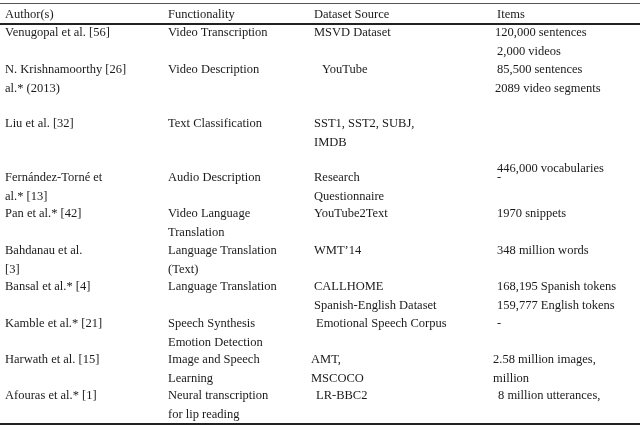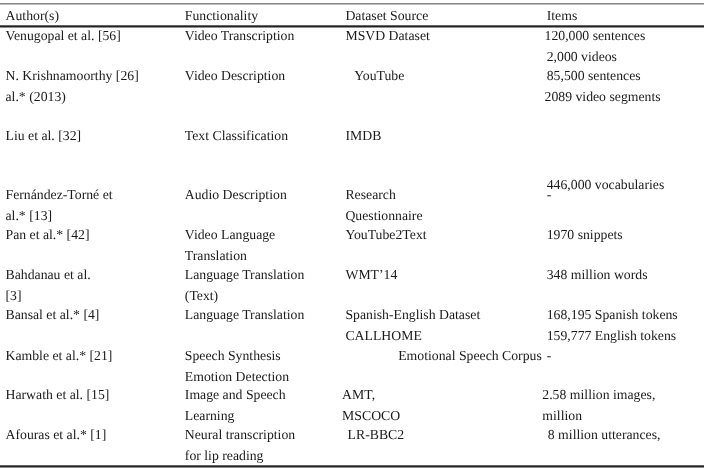--- a/index.html
+++ b/index.html
@@ -60,20 +60,21 @@
       </div>
     </div>
     <div>
       <div class="cell" style="top: 114px; left: 5px;">
         <span class="line">Liu et al. [32]</span>
       </div>
       <div class="cell" style="top: 114px; left: 168px;">
         <span class="line">Text Classification</span>
       </div>
       <div class="cell" style="top: 114px; left: 314px;">
+        <span class="line">SST1, SST2, SUBJ,</span>
         <span class="line">IMDB</span>
       </div>
       <div class="cell" style="top: 114px; left: 497px; margin-top: 45px;">
         <span class="line" style="margin-left: 0px;">446,000 vocabularies</span>
       </div>
     </div>
     <div>
       <div class="cell" style="top: 168px; left: 5px;">
         <span class="line">Fernández-Torné et</span>
         <span class="line">al.* [13]</span>
@@ -121,37 +122,37 @@
       </div>
     </div>
     <div>
       <div class="cell" style="top: 277px; left: 5px;">
         <span class="line">Bansal et al.* [4]</span>
       </div>
       <div class="cell" style="top: 277px; left: 168px;">
         <span class="line">Language Translation</span>
       </div>
       <div class="cell" style="top: 277px; left: 314px;">
+        <span class="line">CALLHOME</span>
         <span class="line">Spanish-English Dataset</span>
-        <span class="line">CALLHOME</span>
       </div>
       <div class="cell" style="top: 277px; left: 497px;">
         <span class="line" style="margin-left: 0px;">168,195 Spanish tokens</span>
         <span class="line" style="margin-left: 0px;">159,777 English tokens</span>
       </div>
     </div>
     <div>
       <div class="cell" style="top: 314px; left: 5px;">
         <span class="line">Kamble et al.* [21]</span>
       </div>
       <div class="cell" style="top: 314px; left: 168px;">
         <span class="line">Speech Synthesis</span>
         <span class="line">Emotion Detection</span>
       </div>
-      <div class="cell" style="top: 314px; left: 316px; margin-left: 46px;">
+      <div class="cell" style="top: 314px; left: 316px;">
         <span class="line">Emotional Speech Corpus</span>
       </div>
       <div class="cell" style="top: 314px; left: 497px;">
         <span class="line" style="margin-left: 0px;">-</span>
       </div>
     </div>
     <div>
       <div class="cell" style="top: 350px; left: 5px;">
         <span class="line">Harwath et al. [15]</span>
       </div>

